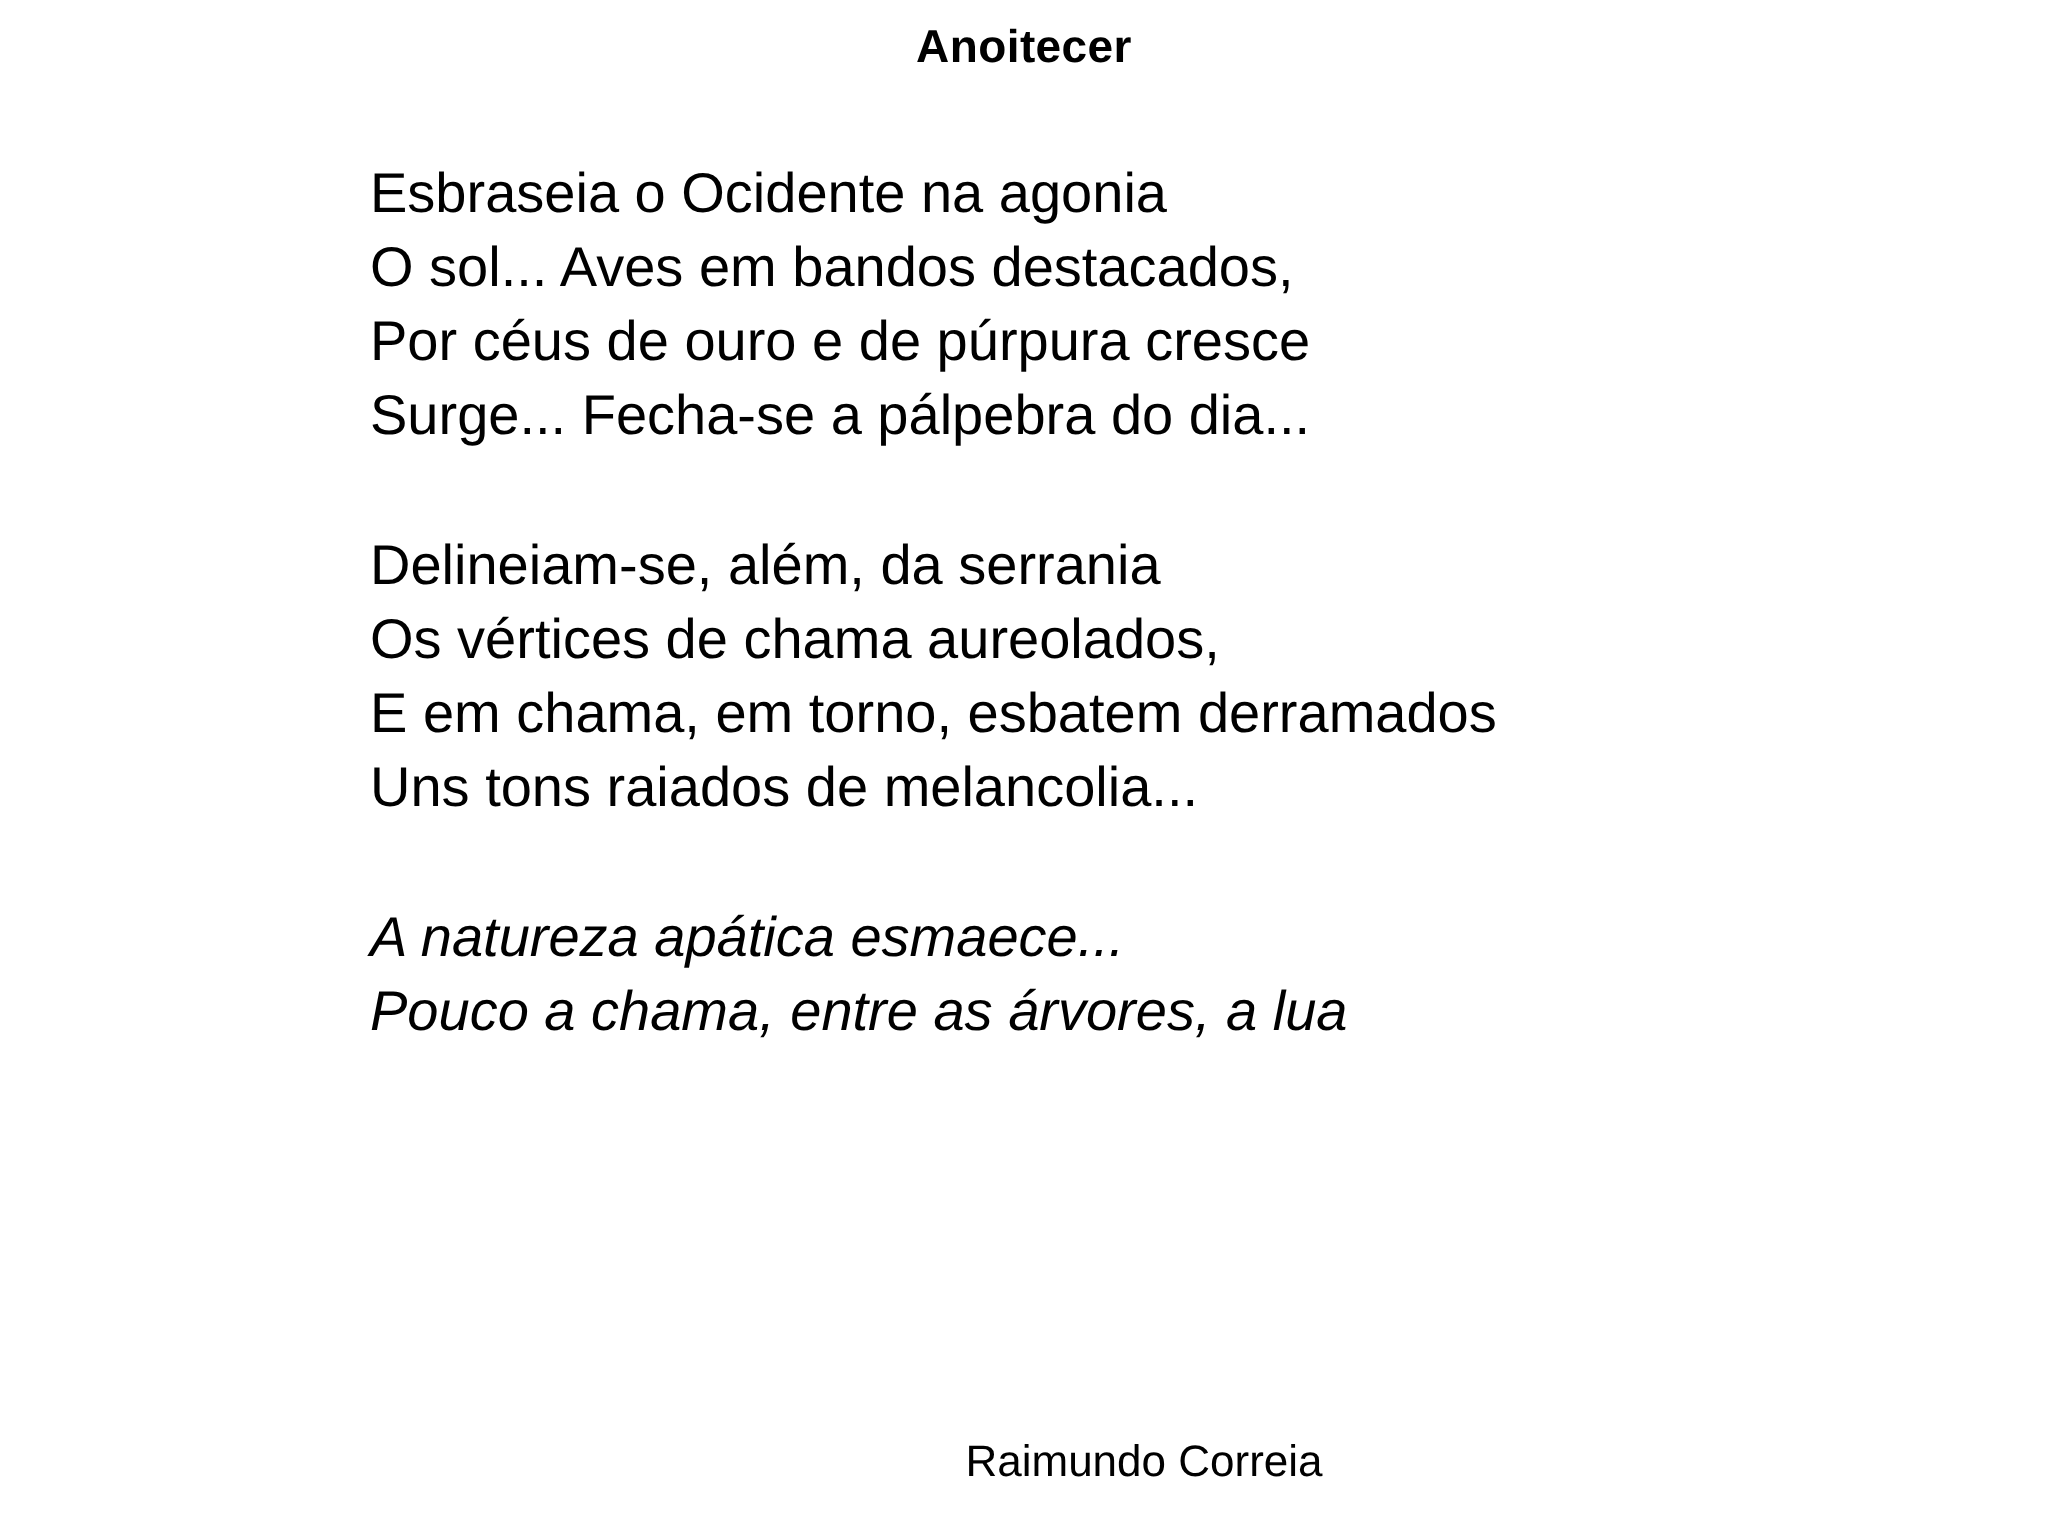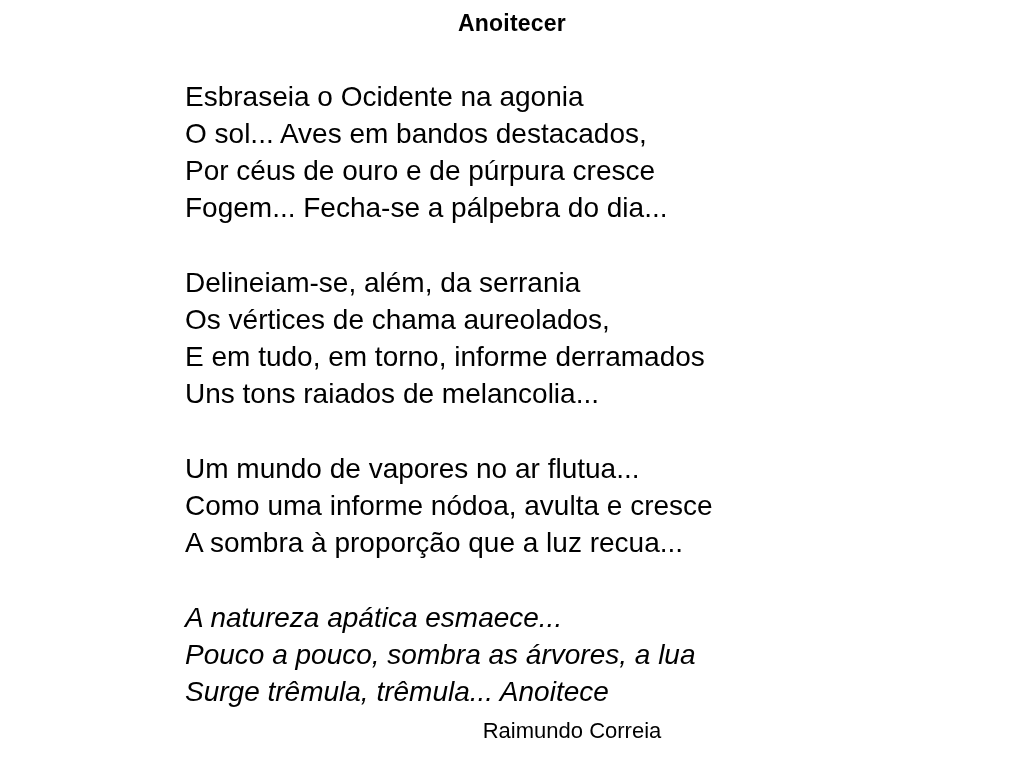--- a/index.html
+++ b/index.html
@@ -66,39 +66,33 @@
 <div class="slide">
 
   <div class="poem-title">Anoitecer</div>
 
   <div class="poem-body">
 
     <div class="stanza">
       <div class="line">Esbraseia o Ocidente na agonia</div>
       <div class="line">O sol... Aves em bandos destacados,</div>
       <div class="line">Por céus de ouro e de púrpura cresce</div>
-      <div class="line">Fogem... Fecha-se a pálpebra do dia...</div>
+      <div class="line">Surge... Fecha-se a pálpebra do dia...</div>
     </div>
 
     <div class="stanza">
       <div class="line">Delineiam-se, além, da serrania</div>
       <div class="line">Os vértices de chama aureolados,</div>
-      <div class="line">E em tudo, em torno, informe derramados</div>
+      <div class="line">E em chama, em torno, esbatem derramados</div>
       <div class="line">Uns tons raiados de melancolia...</div>
     </div>
 
-    <div class="stanza">
-      <div class="line">Um mundo de vapores no ar flutua...</div>
-      <div class="line">Como uma informe nódoa, avulta e cresce</div>
-      <div class="line">A sombra à proporção que a luz recua...</div>
-    </div>
 
     <div class="stanza">
       <div class="line">A natureza apática esmaece...</div>
-      <div class="line">Pouco a pouco, sombra as árvores, a lua</div>
-      <div class="line">Surge trêmula, trêmula... Anoitece</div>
+      <div class="line">Pouco a chama, entre as árvores, a lua</div>
     </div>
 
   </div>
 
   <div class="attribution">Raimundo Correia</div>
 
 </div>
 
 </body></html>

